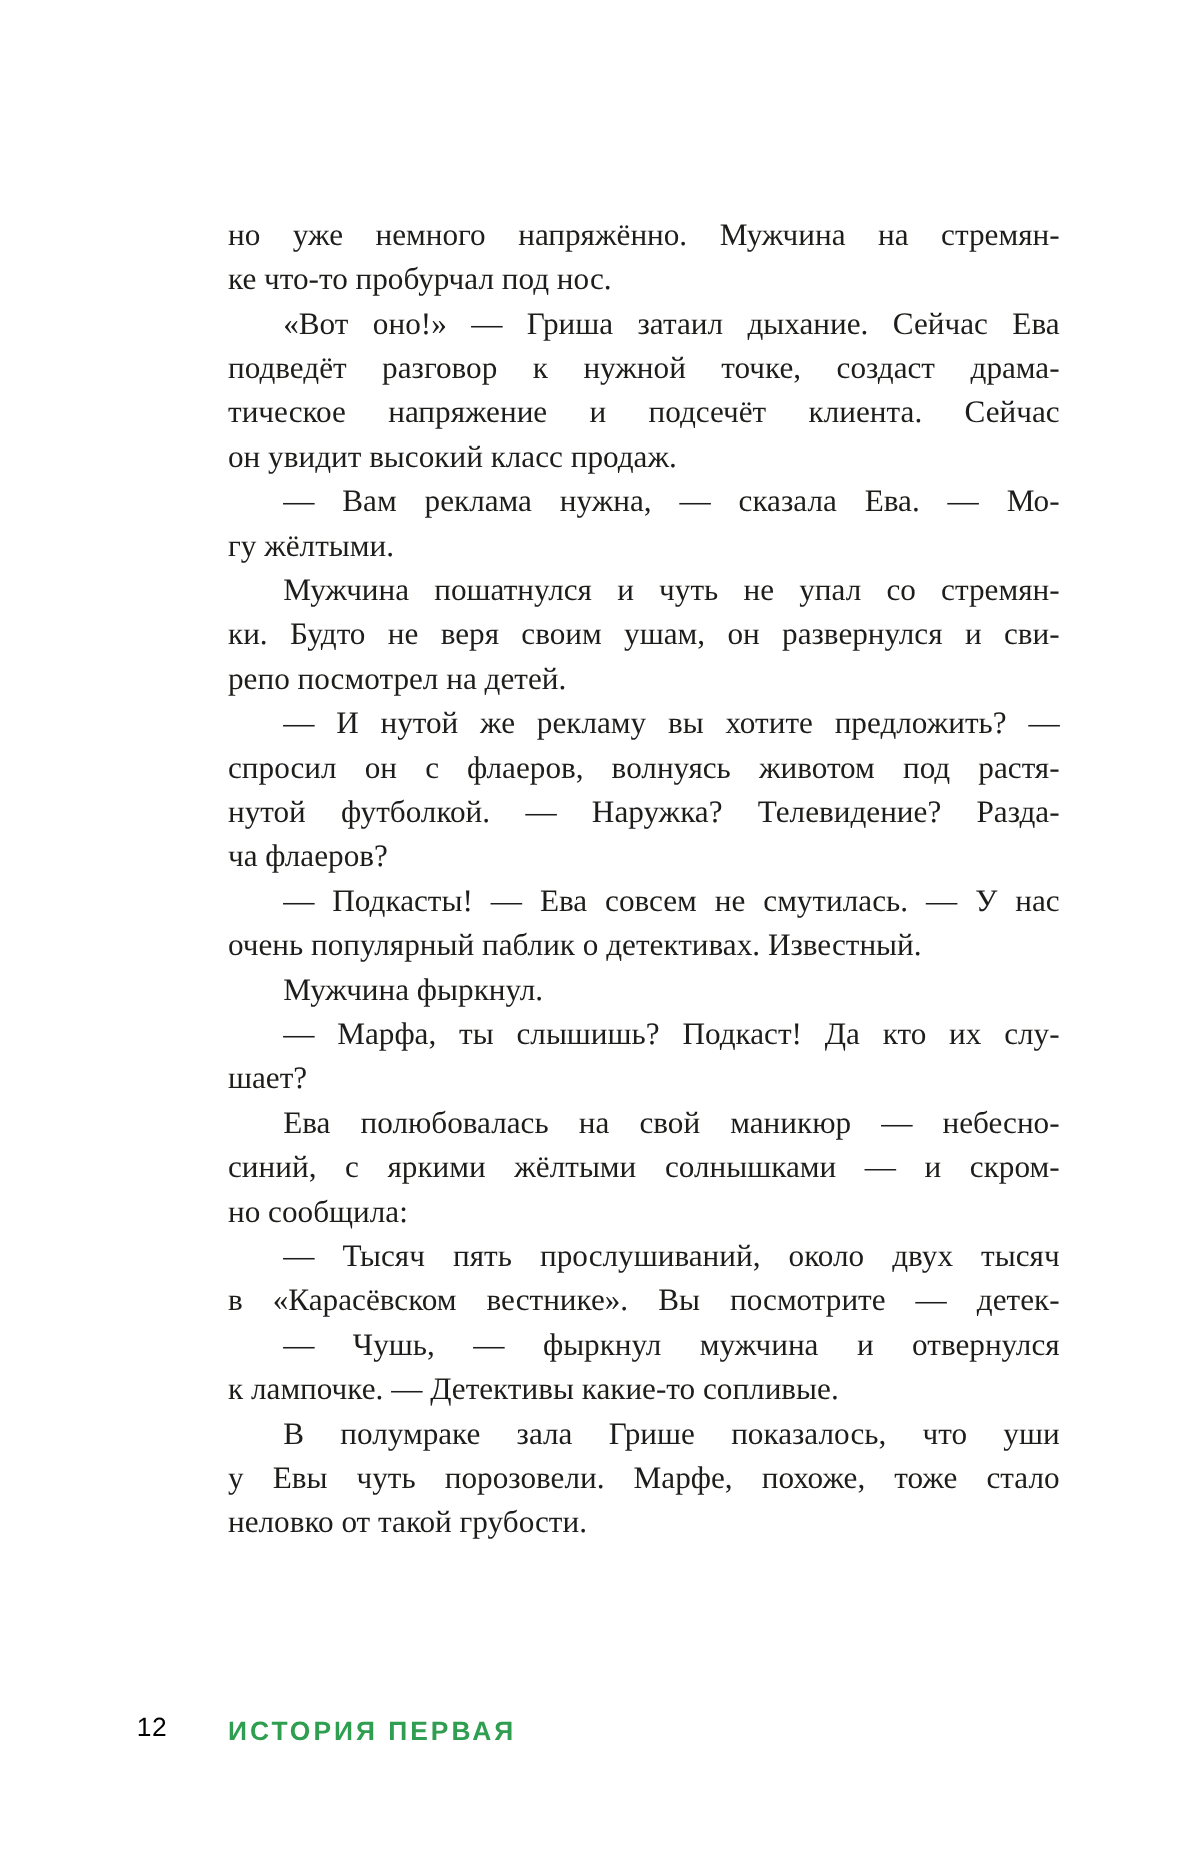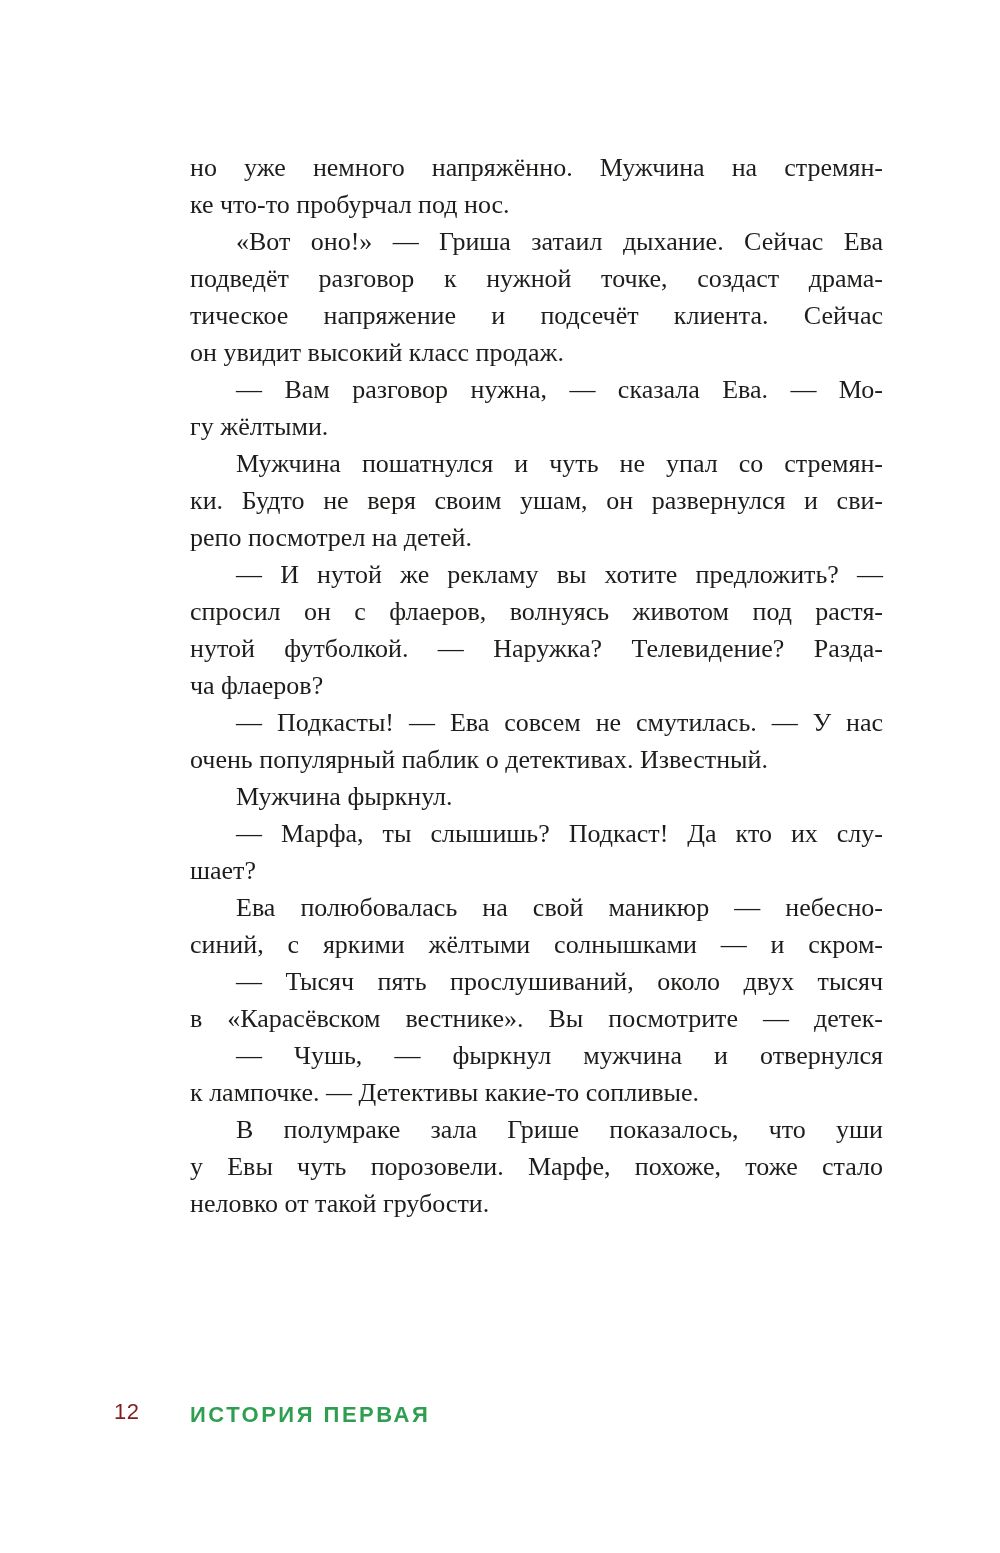--- a/index.html
+++ b/index.html
@@ -4,21 +4,21 @@
 <style>
   html, body { margin: 0; padding: 0; }
   body {
     width: 1000px;
     height: 1553px;
     background: #ffffff;
     position: relative;
     font-family: "Liberation Serif", "DejaVu Serif", serif;
     overflow: hidden;
   }
-  .page { position: absolute; inset: 0; background: #ffffff; }
+  .page { position: absolute; inset: 0; background: #ffffff; margin-top: 28px; }
   .text-block {
     position: absolute;
     left: 190px;
     top: 149px;
     width: 693px;
     color: #1d1d1b;
     font-size: 26px;
     line-height: 37px;
   }
   .line { width: 100%; }
@@ -54,41 +54,42 @@
 <body>
 
 <div class="page">
   <div class="text-block" style="color: rgb(29, 29, 27);">
       <div class="line just">но уже немного напряжённо. Мужчина на стремян-</div>
       <div class="line">ке что-то пробурчал под нос.</div>
       <div class="line just indent">«Вот оно!» — Гриша затаил дыхание. Сейчас Ева</div>
       <div class="line just">подведёт разговор к нужной точке, создаст драма-</div>
       <div class="line just">тическое напряжение и подсечёт клиента. Сейчас</div>
       <div class="line">он увидит высокий класс продаж.</div>
-      <div class="line just indent">— Вам разговор нужна, — сказала Ева. — Мо-</div>
+      <div class="line just indent">— Вам реклама нужна, — сказала Ева. — Мо-</div>
       <div class="line">гу жёлтыми.</div>
       <div class="line just indent">Мужчина пошатнулся и чуть не упал со стремян-</div>
       <div class="line just">ки. Будто не веря своим ушам, он развернулся и сви-</div>
       <div class="line">репо посмотрел на детей.</div>
       <div class="line just indent">— И нутой же рекламу вы хотите предложить? —</div>
       <div class="line just">спросил он с флаеров, волнуясь животом под растя-</div>
       <div class="line just">нутой футболкой. — Наружка? Телевидение? Разда-</div>
       <div class="line">ча флаеров?</div>
       <div class="line just indent">— Подкасты! — Ева совсем не смутилась. — У нас</div>
       <div class="line">очень популярный паблик о детективах. Известный.</div>
       <div class="line indent">Мужчина фыркнул.</div>
       <div class="line just indent">— Марфа, ты слышишь? Подкаст! Да кто их слу-</div>
       <div class="line">шает?</div>
       <div class="line just indent">Ева полюбовалась на свой маникюр — небесно-</div>
       <div class="line just">синий, с яркими жёлтыми солнышками — и скром-</div>
+      <div class="line">но сообщила:</div>
       <div class="line just indent">— Тысяч пять прослушиваний, около двух тысяч</div>
       <div class="line just">в «Карасёвском вестнике». Вы посмотрите — детек-</div>
       <div class="line just indent">— Чушь, — фыркнул мужчина и отвернулся</div>
       <div class="line">к лампочке. — Детективы какие-то сопливые.</div>
       <div class="line just indent">В полумраке зала Грише показалось, что уши</div>
       <div class="line just">у Евы чуть порозовели. Марфе, похоже, тоже стало</div>
       <div class="line">неловко от такой грубости.</div>
     </div>
   <div class="footer">
-    <span class="page-number" style="color: #7f1d1d; text-align: center;">12</span>
+    <span class="page-number" style="color: #000000; text-align: center;">12</span>
     <span class="footer-title" style="color: rgb(47, 158, 81);">ИСТОРИЯ ПЕРВАЯ</span>
   </div>
 </div>
 
 </body></html>

